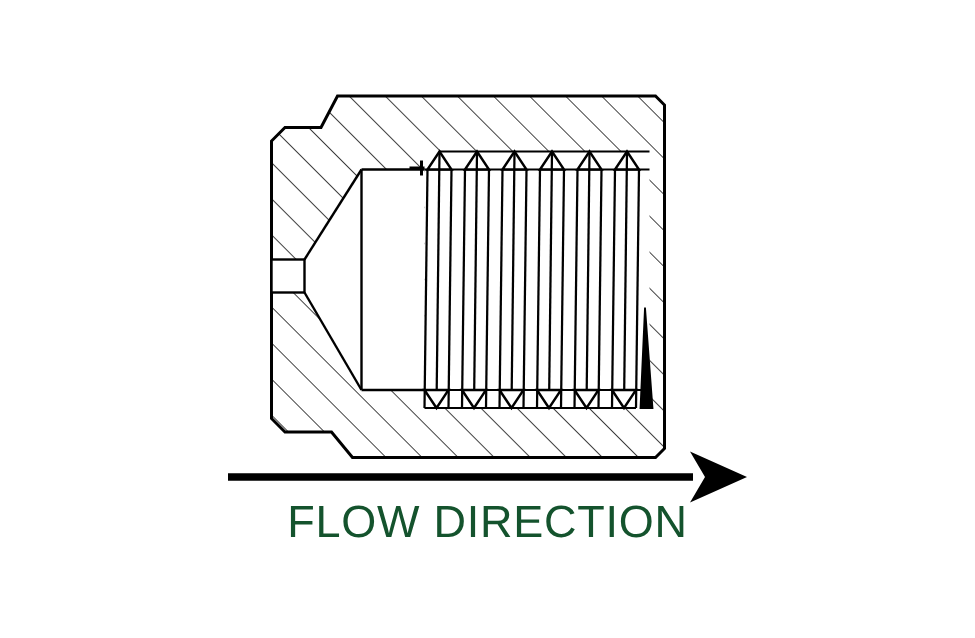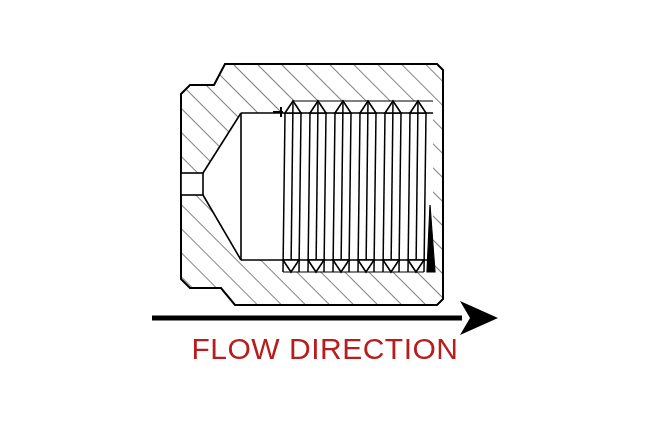--- a/index.html
+++ b/index.html
@@ -26,21 +26,21 @@
   .flow-label {
     position: absolute;
     left: 0;
     top: 334px;
     width: 650px;
     text-align: center;
     font-family: "Liberation Sans", sans-serif;
     font-size: 30px;
     font-weight: 400;
     letter-spacing: 0.5px;
-    color: #b91c1c;
+    color: #14532d;
     line-height: 1;
     white-space: nowrap;
     user-select: none;
   }
 </style>
 </head>
 <body>
 
 <div id="stage">
 

